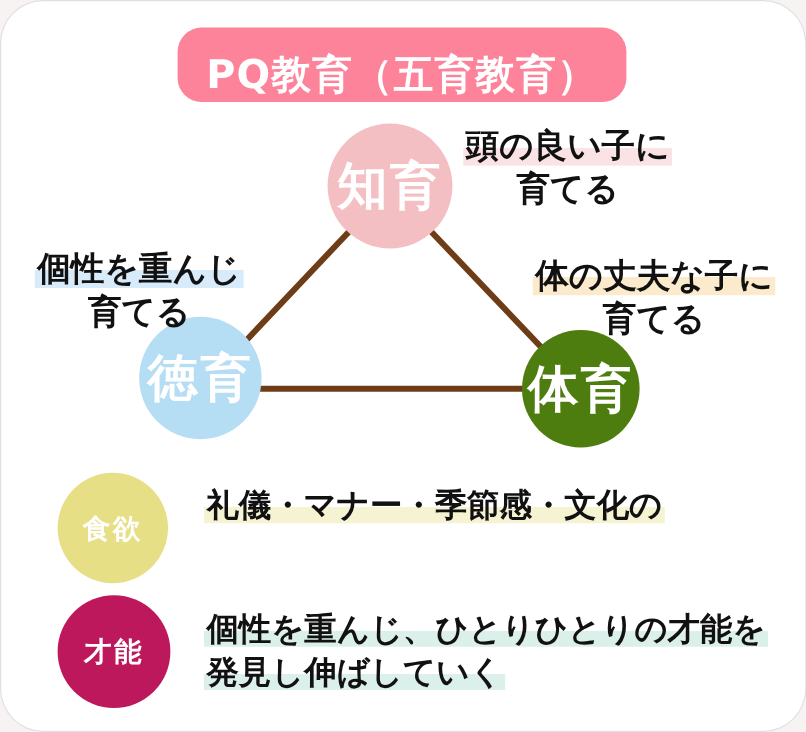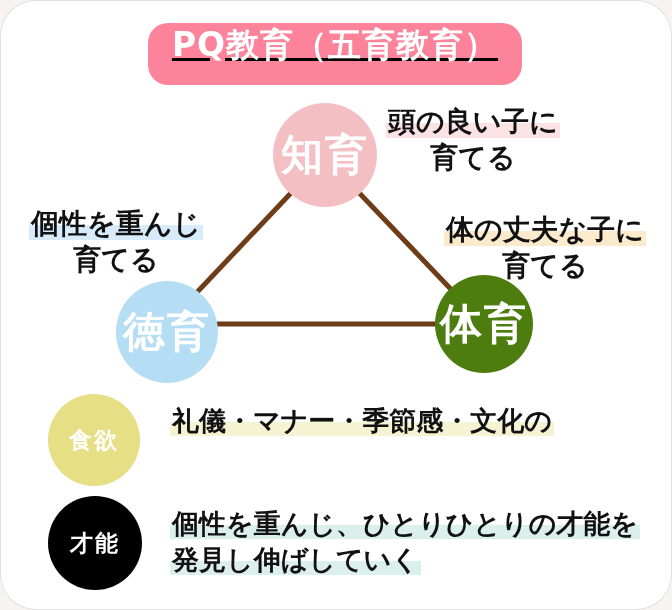--- a/index.html
+++ b/index.html
@@ -14,21 +14,21 @@
     width:672px;height:610px;
     background:#ffffff;
     border-radius:36px;
     box-sizing:border-box;
     box-shadow:0 0 0 1px rgba(0,0,0,0.12) inset;
   }
   .title-badge{
     position:absolute;left:148px;top:23px;
     width:374px;height:62px;
     border-radius:20px;
-    display:flex;align-items:flex-start;justify-content:center;text-decoration:underline;
+    display:flex;align-items:flex-end;justify-content:center;
   }
   .title-text{
     color:#ffffff;
     font-size:33px;font-weight:bold;
     letter-spacing:1px;
     white-space:nowrap;
   }
   .lines{position:absolute;left:0;top:0;}
   .node{
     position:absolute;
@@ -50,42 +50,42 @@
   }
   .desc span{display:inline;}
   .desc .line{display:block;white-space:nowrap;}
   .item-desc{
     position:absolute;
     color:#111111;
     font-weight:bold;
     font-size:27px;line-height:36px;
     text-align:left;
   }
-  .item-desc .line{display:block;white-space:nowrap;}
+  .item-desc .line{display:block;white-space:nowrap;font-family:Liberation Serif, serif;}
   .hl{padding:0 2px;}
 </style>
 </head>
 <body>
 
 <div class="card">
 
   <div class="title-badge" style="background-color: rgb(252, 131, 153);">
     <span class="title-text">PQ教育（五育教育）</span>
   </div>
 
   <svg class="lines" width="672" height="610" viewBox="0 0 672 610">
     <line x1="325" y1="157" x2="167" y2="324" stroke-width="5" stroke="#6e3c17"></line>
     <line x1="325" y1="157" x2="484" y2="324" stroke-width="5" stroke="#6e3c17"></line>
     <line x1="167" y1="324" x2="484" y2="324" stroke-width="5" stroke="#6e3c17"></line>
   </svg>
 
   <div class="node" style="left: 273px; top: 103px; width: 104px; height: 104px; background-color: rgb(244, 191, 195);">
     <span class="node-label">知育</span>
   </div>
-  <div class="node" style="left: 116px; top: 281px; width: 102px; height: 102px; background-color: rgb(181, 221, 244);">
+  <div class="node" style="left: 116px; top: 264px; width: 102px; height: 102px; background-color: rgb(181, 221, 244);">
     <span class="node-label">徳育</span>
   </div>
   <div class="node" style="left: 435px; top: 275px; width: 98px; height: 98px; background-color: #4d7c0f;">
     <span class="node-label">体育</span>
   </div>
 
   <div class="desc" style="left:368px;top:104px;width:210px;">
     <span class="line"><span class="hl" style="background-image: linear-gradient(transparent 55%, rgb(251, 227, 229) 55%, rgb(251, 227, 229) 100%);">頭の良い子に</span></span>
     <span class="line">育てる</span>
   </div>
@@ -98,21 +98,21 @@
     <span class="line">育てる</span>
   </div>
 
   <div class="node node-small" style="left: 48px; top: 394px; width: 92px; height: 92px; background-color: rgb(230, 223, 133);">
     <span class="node-label">食欲</span>
   </div>
   <div class="item-desc" style="left:170px;top:403px;width:470px;">
     <span class="line"><span class="hl" style="background-image: linear-gradient(transparent 55%, rgb(246, 243, 211) 55%, rgb(246, 243, 211) 100%);">礼儀・マナー・季節感・文化の</span></span>
   </div>
 
-  <div class="node node-small" style="left: 48px; top: 496px; width: 94px; height: 94px; background-color: #000000;">
+  <div class="node node-small" style="left: 48px; top: 496px; width: 94px; height: 94px; background-color: #be185d;">
     <span class="node-label">才能</span>
   </div>
   <div class="item-desc" style="left:170px;top:506px;width:490px;">
     <span class="line"><span class="hl" style="background-image: linear-gradient(transparent 55%, rgb(220, 240, 235) 55%, rgb(220, 240, 235) 100%);">個性を重んじ、ひとりひとりの才能を</span></span>
     <span class="line"><span class="hl" style="background-image: linear-gradient(transparent 55%, rgb(220, 240, 235) 55%, rgb(220, 240, 235) 100%);">発見し伸ばしていく</span></span>
   </div>
 
 </div>
 
 </body></html>

